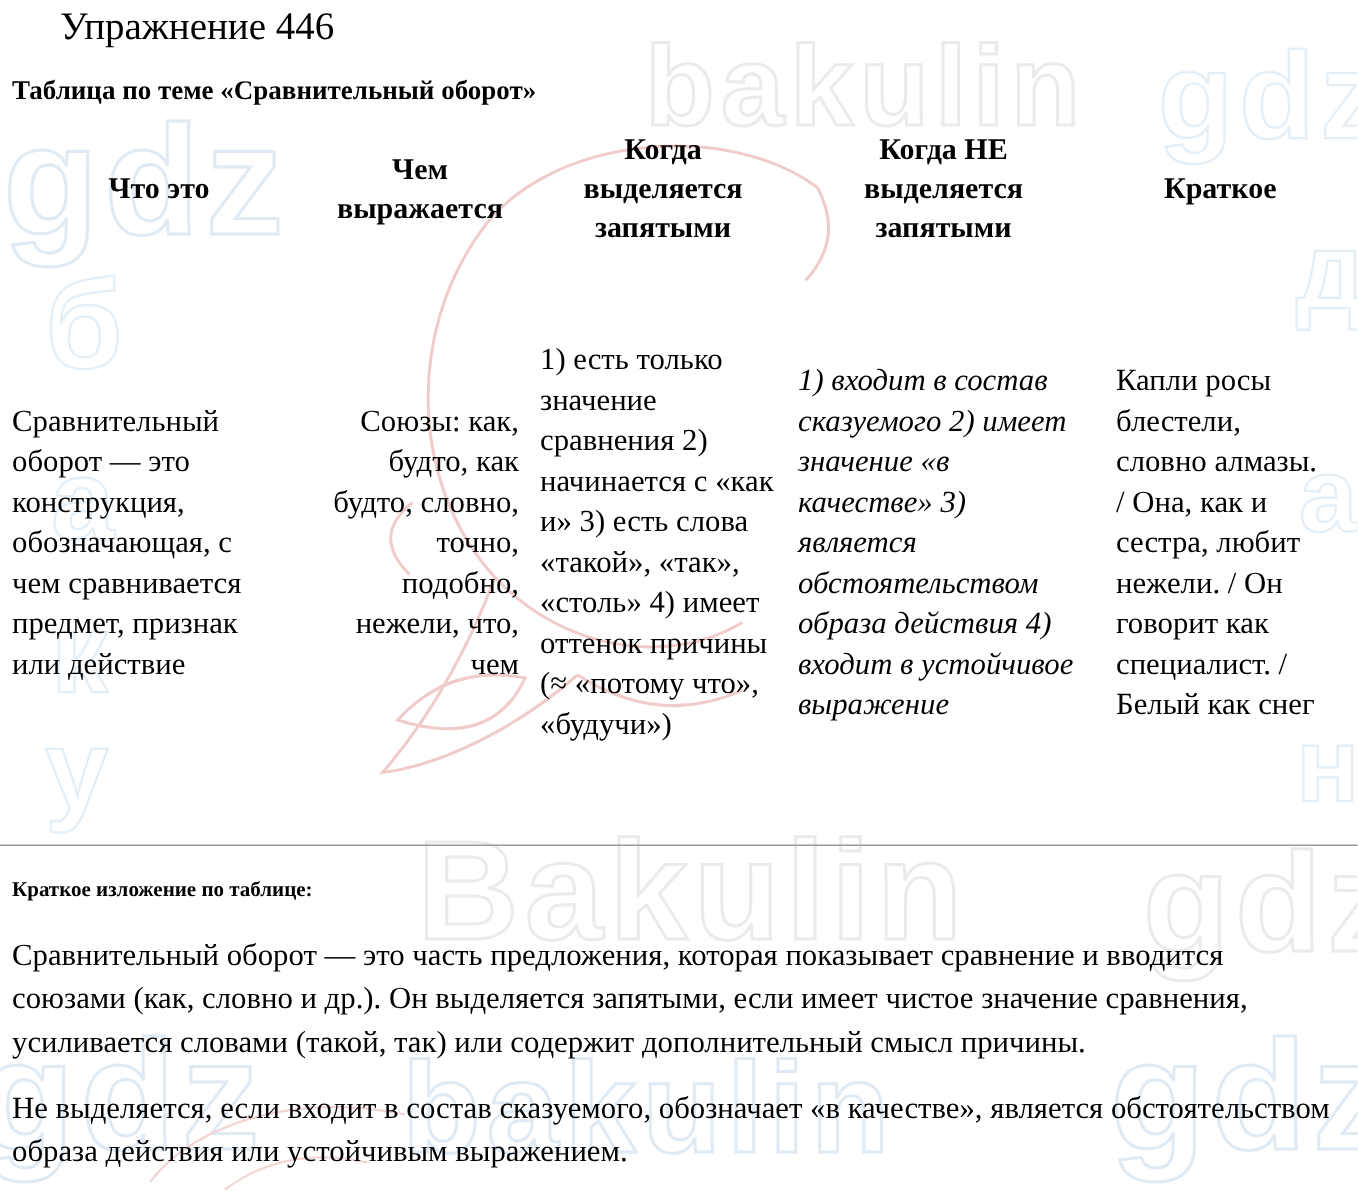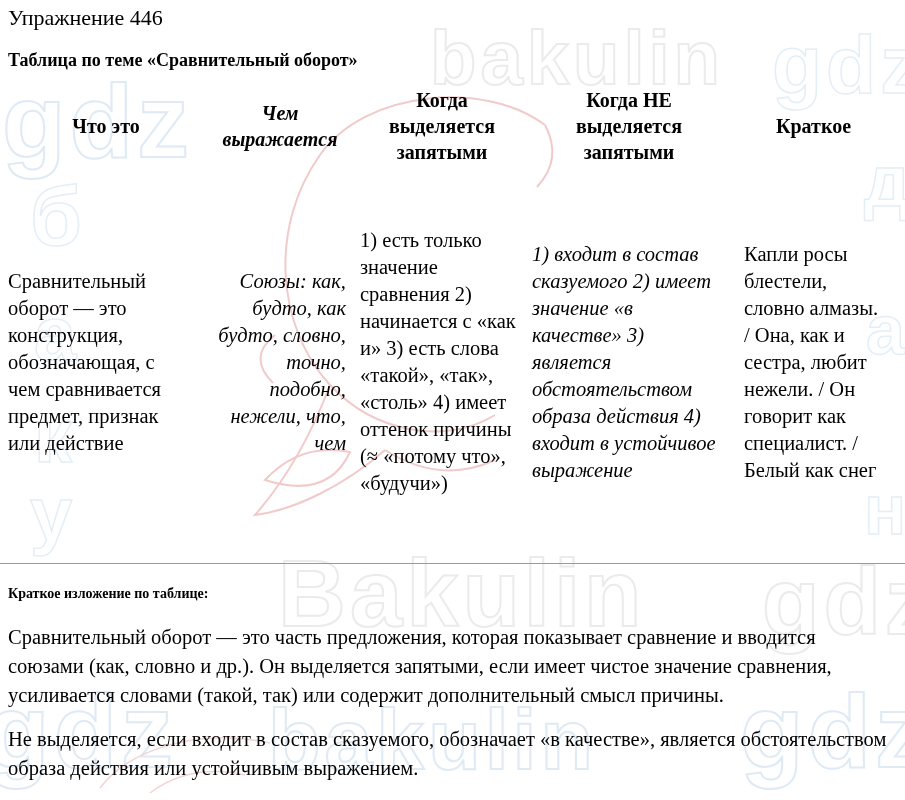--- a/index.html
+++ b/index.html
@@ -3,35 +3,35 @@
 <meta charset="utf-8">
 <style>
   html, body { margin:0; padding:0; background:#ffffff; }
   body {
     width:905px; height:800px; overflow:hidden; position:relative;
     font-family:"Liberation Serif", serif; color:#000;
   }
   .page { position:relative; width:905px; height:800px; box-sizing:border-box; padding:5px 8px 0 8px; }
   .content { position:relative; z-index:1; }
 
-  .exercise-title { font-size:22px; line-height:26px; }
+  .exercise-title { font-size:26px; line-height:26px;margin-left:32px; }
   .table-title { font-size:18px; font-weight:bold; margin:16px 0 0 0; line-height:26px; }
 
   .cmp-table { display:table; table-layout:fixed; width:889px; margin-top:2px; border-collapse:collapse; }
   .tr { display:table-row; }
   .th, .td { display:table-cell; box-sizing:border-box; }
   .th {
     vertical-align:middle; text-align:center; font-weight:bold;
     font-size:20px; line-height:26px; height:102px; padding:0 12px;
   }
   .td {
     vertical-align:middle; text-align:left;
     font-size:20.5px; line-height:27px; height:370px;
   }
-  .c1 { width:196px; } .c2 { width:152px;font-style:italic; } .c3 { width:172px; } .c4 { width:202px; } .c5 { width:167px; }
+  .c1 { width:196px; } .c2 { width:152px; } .c3 { width:172px; } .c4 { width:202px; } .c5 { width:167px; }
   .td.c1 { padding:0 16px 0 0; }
   .td.c2 { padding:0 10px 0 4px;text-align:right; }
   .td.c3 { padding:0 4px 0 4px; }
   .td.c4 { padding:0 14px 0 4px;font-style:italic; }
   .td.c5 { padding:0 10px 0 14px; }
 
   .rule { border:none; border-top:1px solid #9a9a9a; margin:16px -8px 0 -8px; }
   .summary-heading { font-size:14px; font-weight:bold; margin:16px 0 16px 0; line-height:27px; }
   .summary-p { font-size:20.5px; line-height:29px; margin:11px 0 0 0; width:884px; }
   .summary-p + .summary-p { margin-top:15px; }

